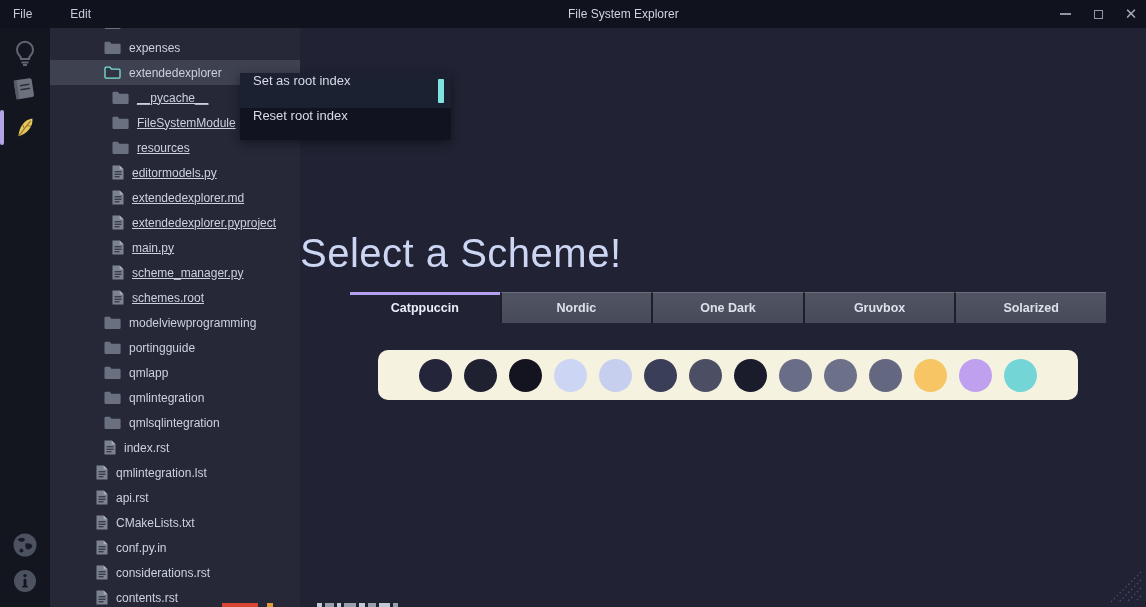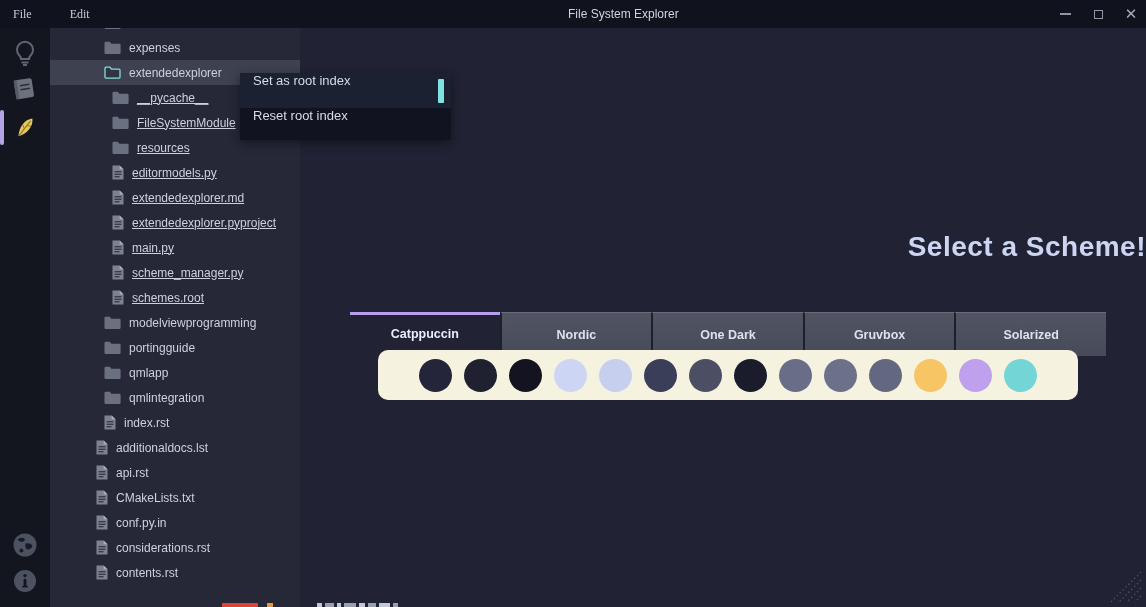--- a/index.html
+++ b/index.html
@@ -9,21 +9,21 @@
     background:#212334;
     font-family:"Liberation Sans", sans-serif;
     -webkit-font-smoothing:antialiased;
   }
 
   
   .titlebar {
     position:absolute; top:0; left:0; width:1146px; height:28px;
     background:#10131d; z-index:40;
   }
-  .menubar { position:absolute; left:0; top:0; height:28px; display:flex; align-items:center;font-family:Liberation Serif, serif; }
+  .menubar { position:absolute; left:0; top:0; height:28px; display:flex; align-items:center; }
   .menu-label {
     color:#c6ccda; font-size:12px; padding:0 14px; height:28px;
     display:flex; align-items:center; cursor:default;
   }
   .menu-label:first-child { padding-left:13px; padding-right:24px; }
   .win-title {
     position:absolute; left:568px; top:0; height:28px; display:flex; align-items:center;
     color:#ced3e0; font-size:12px;
   }
   .win-controls {
@@ -79,24 +79,24 @@
   .ctx-item + .ctx-item { height:32px; }
   .ctx-item.active { background:#1b2130; }
   .ctx-accent {
     position:absolute; right:7px; top:50%; transform:translateY(-50%);
     width:6px; height:24px; background:#7fe3df; border-radius:1px;
   }
 
   
   .main { position:absolute; left:300px; top:28px; width:846px; height:579px; background:#212334; }
   .scheme-heading {
-    position:absolute; top:203px; left:0; width:846px; text-align:right;
-    color:#ccd5f2; font-size:28px; font-weight:bold; letter-spacing:0.5px;
-  }
-  .tabbar { position:absolute; left:50px; top:284px; width:756px; height:44px; display:flex; }
+    position:absolute; top:203px; left:0; width:846px; text-align:left;
+    color:#ccd5f2; font-size:40px; font-weight:normal; letter-spacing:0.5px;
+  }
+  .tabbar { position:absolute; left:50px; top:264px; width:756px; height:31px; display:flex; }
   .tab {
     position:relative; flex:1 1 0; display:flex; align-items:center; justify-content:center;
     font-size:12.5px; font-weight:bold; color:#dde1ec; cursor:default;
     background:linear-gradient(#515462, #474a58);
     border-top:1px solid #676b7a; border-left:2px solid #1d1f2b;
   }
   .tab.selected {
     background:transparent; border:none; color:#eaeefb;
   }
   .tab.selected::before {
@@ -345,41 +345,49 @@
     <div class="tree-row lvl2">
       <span class="tree-ico">
         <svg width="17" height="13" viewBox="0 0 17 13">
           <path d="M0.5 2 a1.2 1.2 0 0 1 1.2 -1.2 h4.1 l1.6 2 h8 a1.2 1.2 0 0 1 1.2 1.2 v7.8 a1.2 1.2 0 0 1 -1.2 1.2 H1.7 a1.2 1.2 0 0 1 -1.2 -1.2 z" fill="#6b7080"></path>
         </svg>
       </span>
       <span>qmlintegration</span>
     </div>
     <div class="tree-row lvl2">
       <span class="tree-ico">
+        <svg width="17" height="13" viewBox="0 0 17 13">
+          <path d="M0.5 2 a1.2 1.2 0 0 1 1.2 -1.2 h4.1 l1.6 2 h8 a1.2 1.2 0 0 1 1.2 1.2 v7.8 a1.2 1.2 0 0 1 -1.2 1.2 H1.7 a1.2 1.2 0 0 1 -1.2 -1.2 z" fill="#6b7080"></path>
+        </svg>
+      </span>
+      <span>qmlsqlintegration</span>
+    </div>
+    <div class="tree-row lvl2">
+      <span class="tree-ico">
         <svg width="12" height="15" viewBox="0 0 12 15">
           <path d="M0.5 0.5 h7.2 l3.8 3.8 v10.2 H0.5 z" fill="#7d8290"></path>
           <path d="M7.7 0.5 l3.8 3.8 h-3.8 z" fill="#a9aebb"></path>
           <rect x="2.5" y="6.2" width="7" height="1.1" fill="#2a2c3a"></rect>
           <rect x="2.5" y="8.7" width="7" height="1.1" fill="#2a2c3a"></rect>
           <rect x="2.5" y="11.2" width="5" height="1.1" fill="#2a2c3a"></rect>
         </svg>
       </span>
       <span>index.rst</span>
     </div>
     <div class="tree-row lvl1">
       <span class="tree-ico">
         <svg width="12" height="15" viewBox="0 0 12 15">
           <path d="M0.5 0.5 h7.2 l3.8 3.8 v10.2 H0.5 z" fill="#7d8290"></path>
           <path d="M7.7 0.5 l3.8 3.8 h-3.8 z" fill="#a9aebb"></path>
           <rect x="2.5" y="6.2" width="7" height="1.1" fill="#2a2c3a"></rect>
           <rect x="2.5" y="8.7" width="7" height="1.1" fill="#2a2c3a"></rect>
           <rect x="2.5" y="11.2" width="5" height="1.1" fill="#2a2c3a"></rect>
         </svg>
       </span>
-      <span>additionaldocs.lst</span>
+      <span>qmlintegration.lst</span>
     </div>
     <div class="tree-row lvl1">
       <span class="tree-ico">
         <svg width="12" height="15" viewBox="0 0 12 15">
           <path d="M0.5 0.5 h7.2 l3.8 3.8 v10.2 H0.5 z" fill="#7d8290"></path>
           <path d="M7.7 0.5 l3.8 3.8 h-3.8 z" fill="#a9aebb"></path>
           <rect x="2.5" y="6.2" width="7" height="1.1" fill="#2a2c3a"></rect>
           <rect x="2.5" y="8.7" width="7" height="1.1" fill="#2a2c3a"></rect>
           <rect x="2.5" y="11.2" width="5" height="1.1" fill="#2a2c3a"></rect>
         </svg>

